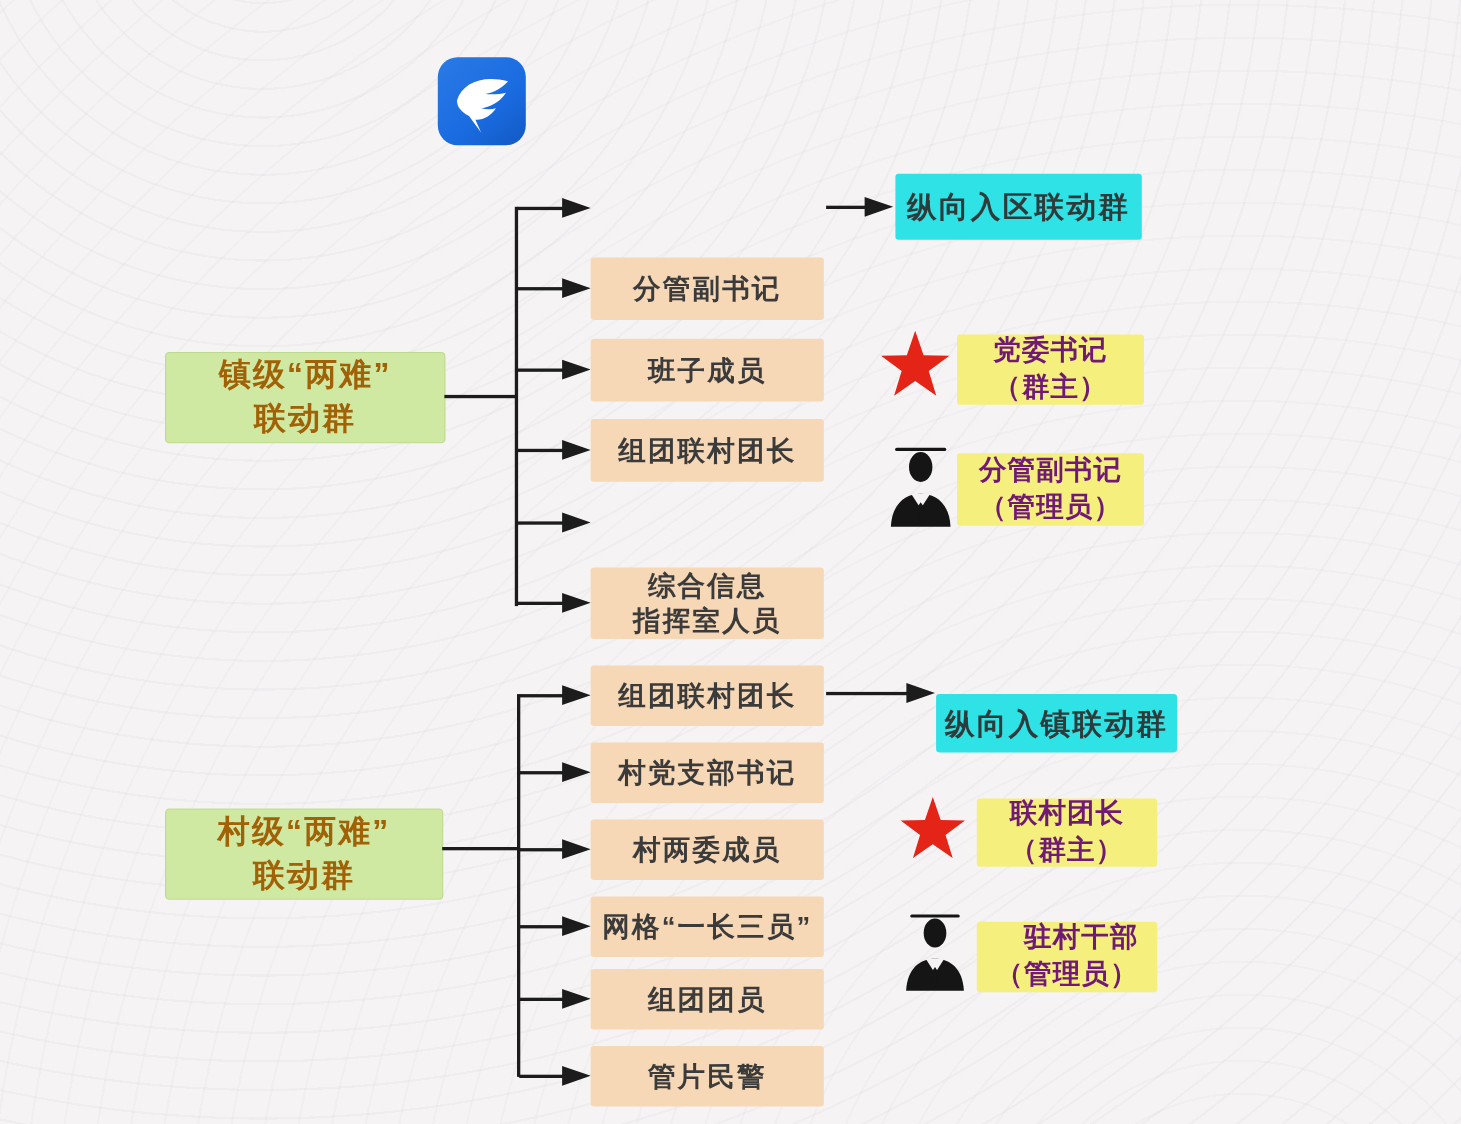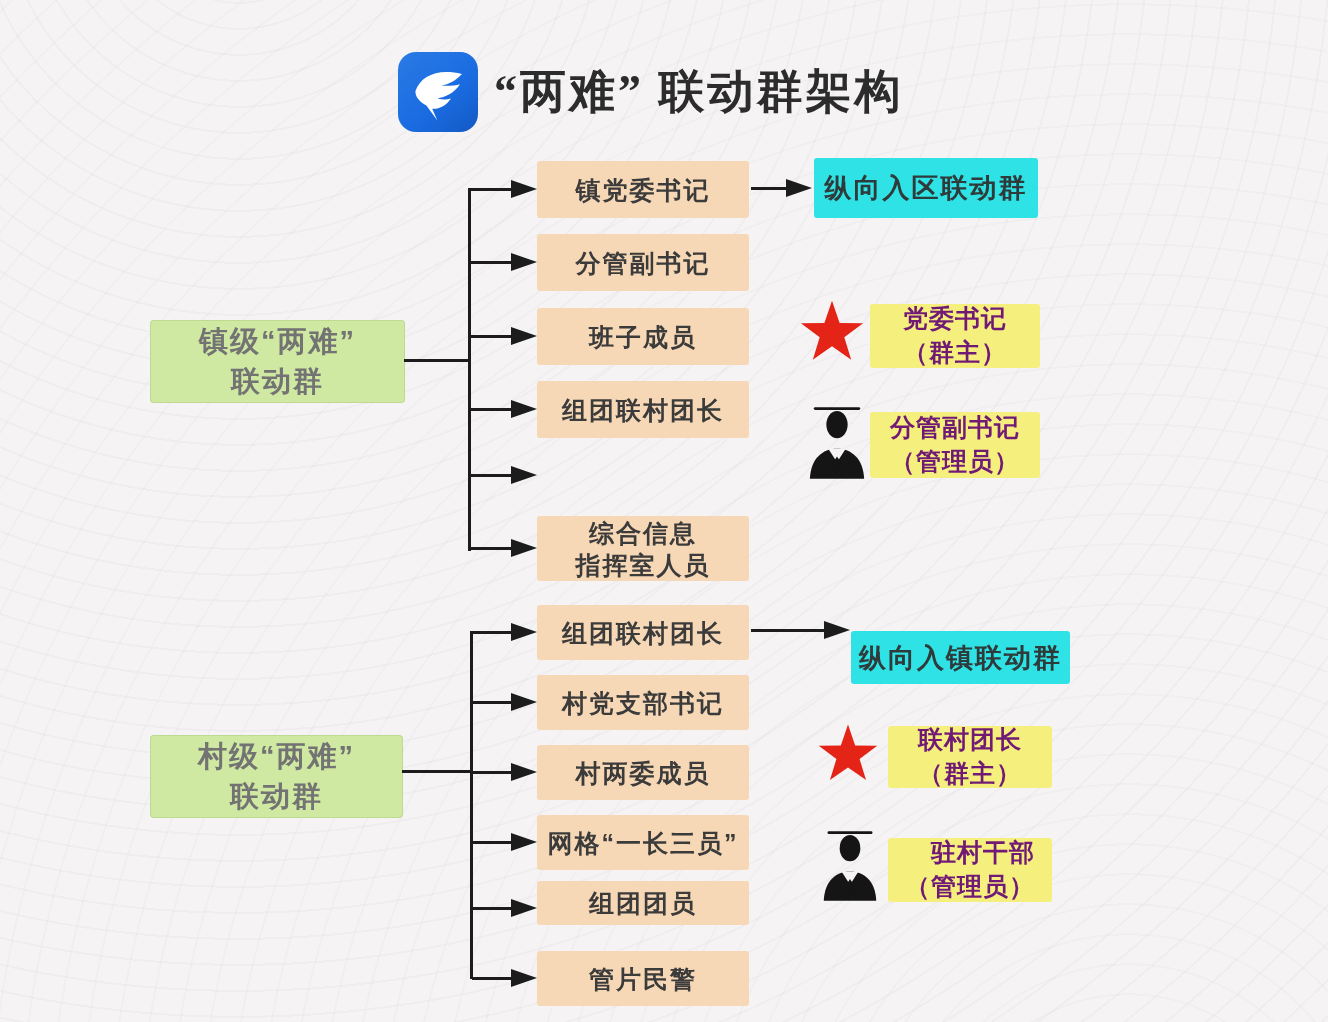--- a/index.html
+++ b/index.html
@@ -25,21 +25,21 @@
   }
   .logo svg{width:62px;height:62px;}
   .page-title{
     font-size:46px;font-weight:bold;color:#2c2c2c;letter-spacing:3px;
     line-height:80px;white-space:nowrap;
     font-family:"Liberation Serif","DejaVu Serif",serif;
   }
   .group-box{
     position:absolute;background:var(--group-fill,#cfe9a2);border-radius:4px;
     display:flex;align-items:center;justify-content:center;text-align:center;
-    font-size:29px;font-weight:bold;color:#737373;letter-spacing:2px;
+    font-size:29px;font-weight:bold;color:#a16207;letter-spacing:2px;
     white-space:pre-line;line-height:1.35;
     box-shadow:0 0 0 1px rgba(140,170,90,.25) inset;
   }
   .member-box{
     position:absolute;left:537px;width:212px;
     background:var(--member-fill,#f7d8b6);border-radius:3px;
     display:flex;align-items:center;justify-content:center;text-align:center;
     font-size:25px;font-weight:bold;color:#3b3b3b;letter-spacing:2px;
     white-space:pre-line;line-height:1.28;
   }
@@ -75,21 +75,20 @@
         <path fill="#ffffff" d="M13,47 C21,22 49,11 85,20
           C76,30 65,36 53,38
           C64,39 74,38 82,36
           C73,50 59,56 47,58
           C55,60 62,60 68,58
           C61,69 49,75 39,74
           L47,92 L30,69
           C19,63 13,56 13,47 Z"></path>
       </svg>
     </div>
-    <div class="page-title">“两难” 联动群架构</div>
   </div>
 
   <div class="group-box" style="left:150px;top:320px;width:255px;height:83px;">镇级“两难”
 联动群</div>
 
   <div class="hline" style="left:404px;top:359px;width:66px;"></div>
   <div class="vline" style="left:468px;top:188px;height:363px;"></div>
 
   <div class="hline" style="left:470px;top:188px;width:44px;"></div>
   <div class="arrowhead" style="left:511px;top:180px;"></div>
@@ -97,21 +96,20 @@
   <div class="arrowhead" style="left:511px;top:253px;"></div>
   <div class="hline" style="left:470px;top:335px;width:44px;"></div>
   <div class="arrowhead" style="left:511px;top:327px;"></div>
   <div class="hline" style="left:470px;top:408px;width:44px;"></div>
   <div class="arrowhead" style="left:511px;top:400px;"></div>
   <div class="hline" style="left:470px;top:474px;width:44px;"></div>
   <div class="arrowhead" style="left:511px;top:466px;"></div>
   <div class="hline" style="left:470px;top:547px;width:44px;"></div>
   <div class="arrowhead" style="left:511px;top:539px;"></div>
 
-  <div class="member-box" style="top:161px;height:57px;">镇党委书记</div>
   <div class="member-box" style="top:234px;height:57px;">分管副书记</div>
   <div class="member-box" style="top:308px;height:57px;">班子成员</div>
   <div class="member-box" style="top:381px;height:57px;">组团联村团长</div>
   <div class="member-box" style="top:516px;height:65px;">综合信息
 指挥室人员</div>
 
   <div class="hline" style="left:751px;top:187px;width:38px;"></div>
   <div class="arrowhead" style="left:786px;top:179px;"></div>
   <div class="ext-box" style="left:814px;top:158px;width:224px;height:60px;">纵向入区联动群</div>
 
@@ -151,21 +149,21 @@
   <div class="arrowhead" style="left:511px;top:833px;"></div>
   <div class="hline" style="left:472px;top:907px;width:42px;"></div>
   <div class="arrowhead" style="left:511px;top:899px;"></div>
   <div class="hline" style="left:472px;top:977px;width:42px;"></div>
   <div class="arrowhead" style="left:511px;top:969px;"></div>
 
   <div class="member-box" style="top:605px;height:55px;">组团联村团长</div>
   <div class="member-box" style="top:675px;height:55px;">村党支部书记</div>
   <div class="member-box" style="top:745px;height:55px;">村两委成员</div>
   <div class="member-box" style="top:815px;height:55px;">网格“一长三员”</div>
-  <div class="member-box" style="top:881px;height:44px;">组团团员</div>
+  <div class="member-box" style="top:881px;height:55px;">组团团员</div>
   <div class="member-box" style="top:951px;height:55px;">管片民警</div>
 
   <div class="hline" style="left:751px;top:629px;width:76px;"></div>
   <div class="arrowhead" style="left:824px;top:621px;"></div>
   <div class="ext-box" style="left:851px;top:603px;width:219px;height:53px;margin-top:28px;">纵向入镇联动群</div>
 
   <div class="star" style="left:816px;top:722px;width:64px;height:64px;">
     <svg viewBox="0 0 100 100" width="64" height="64">
       <polygon fill="#e42417" points="50,4 61.2,36.6 95.7,37.2 68.1,57.9 78.2,90.8 50,71 21.8,90.8 31.9,57.9 4.3,37.2 38.8,36.6"></polygon>
     </svg>

